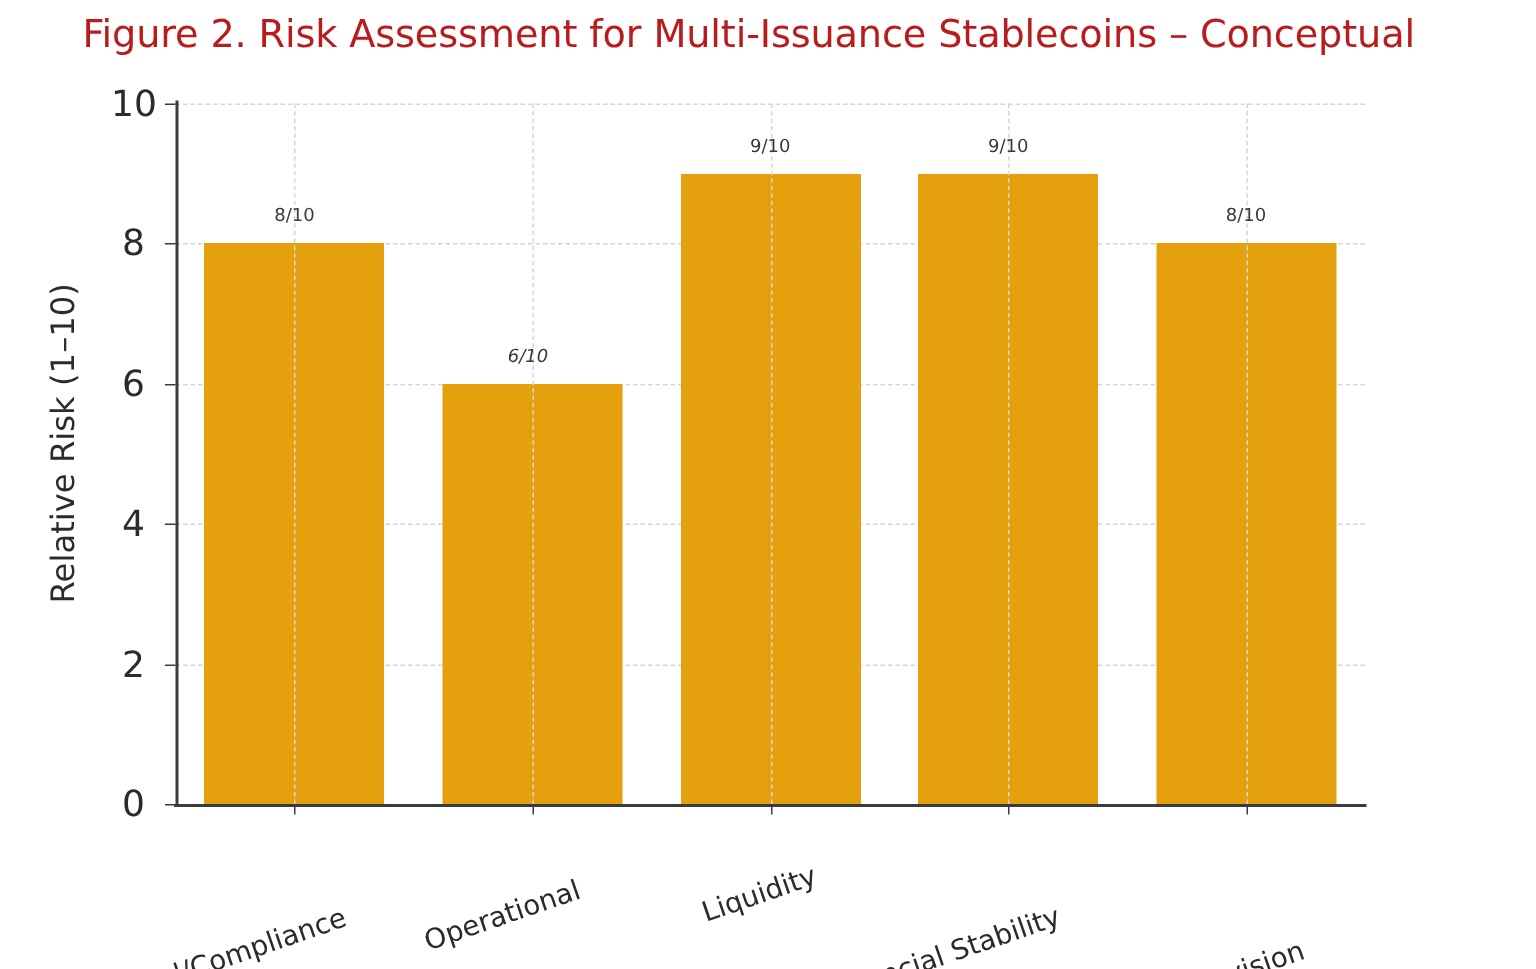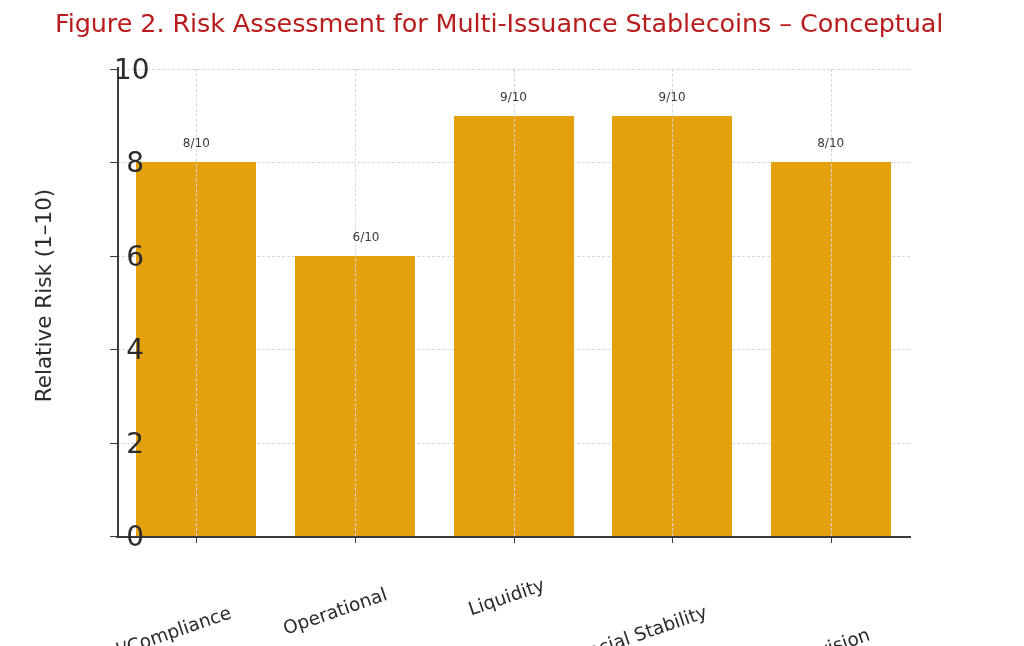--- a/index.html
+++ b/index.html
@@ -97,25 +97,24 @@
     position: absolute;
     left: 110px;
     width: 7px;
     height: 0;
     border-top: 1.8px solid #3b3b3b;
   }
   .ytick-text {
     position: absolute;
     left: 74px;
     width: 30px;
-    text-align: right;
-    font-size: 28px;
+    text-align: center;
+    font-size: 24px;
     line-height: 21px;
     color: #2b2b2b;
-    margin-left: 40px;
   }
 
   
   .xtick-mark {
     position: absolute;
     top: 536px;
     width: 0;
     height: 7px;
     border-left: 1.8px solid #3b3b3b;
   }
@@ -162,21 +161,21 @@
       <div class="bar" style="left: 177.9px; width: 120px; height: 280.2px; background: rgb(229, 160, 13);"></div>
       <div class="bar" style="left: 336.5px; width: 120px; height: 420.3px; background: rgb(229, 160, 13);"></div>
       <div class="bar" style="left: 495.1px; width: 120px; height: 420.3px; background: rgb(229, 160, 13);"></div>
       <div class="bar" style="left: 653.7px; width: 120px; height: 373.6px; background: rgb(229, 160, 13);"></div>
       <div class="gridline-v" style="left: 79.3px;"></div>
       <div class="gridline-v" style="left: 237.9px;"></div>
       <div class="gridline-v" style="left: 396.5px;"></div>
       <div class="gridline-v" style="left: 555.1px;"></div>
       <div class="gridline-v" style="left: 713.7px;"></div>
       <div class="bar-label" style="left: 79.3px; top: 67.4px;">8/10</div>
-      <div class="bar-label" style="left: 249px; top: 160.8px;">6/10</div>
+      <div class="bar-label" style="left: 235px; top: 160.8px; font-style: italic;">6/10</div>
       <div class="bar-label" style="left: 396.5px; top: 20.7px;">9/10</div>
       <div class="bar-label" style="left: 555.1px; top: 20.7px;">9/10</div>
       <div class="bar-label" style="left: 713.7px; top: 67.4px;">8/10</div>
     </div>
 
   <div id="y-spine"></div>
   <div id="x-spine"></div>
 
   <div id="y-ticks">
       <div class="ytick-mark" style="top: 536px;"></div>

